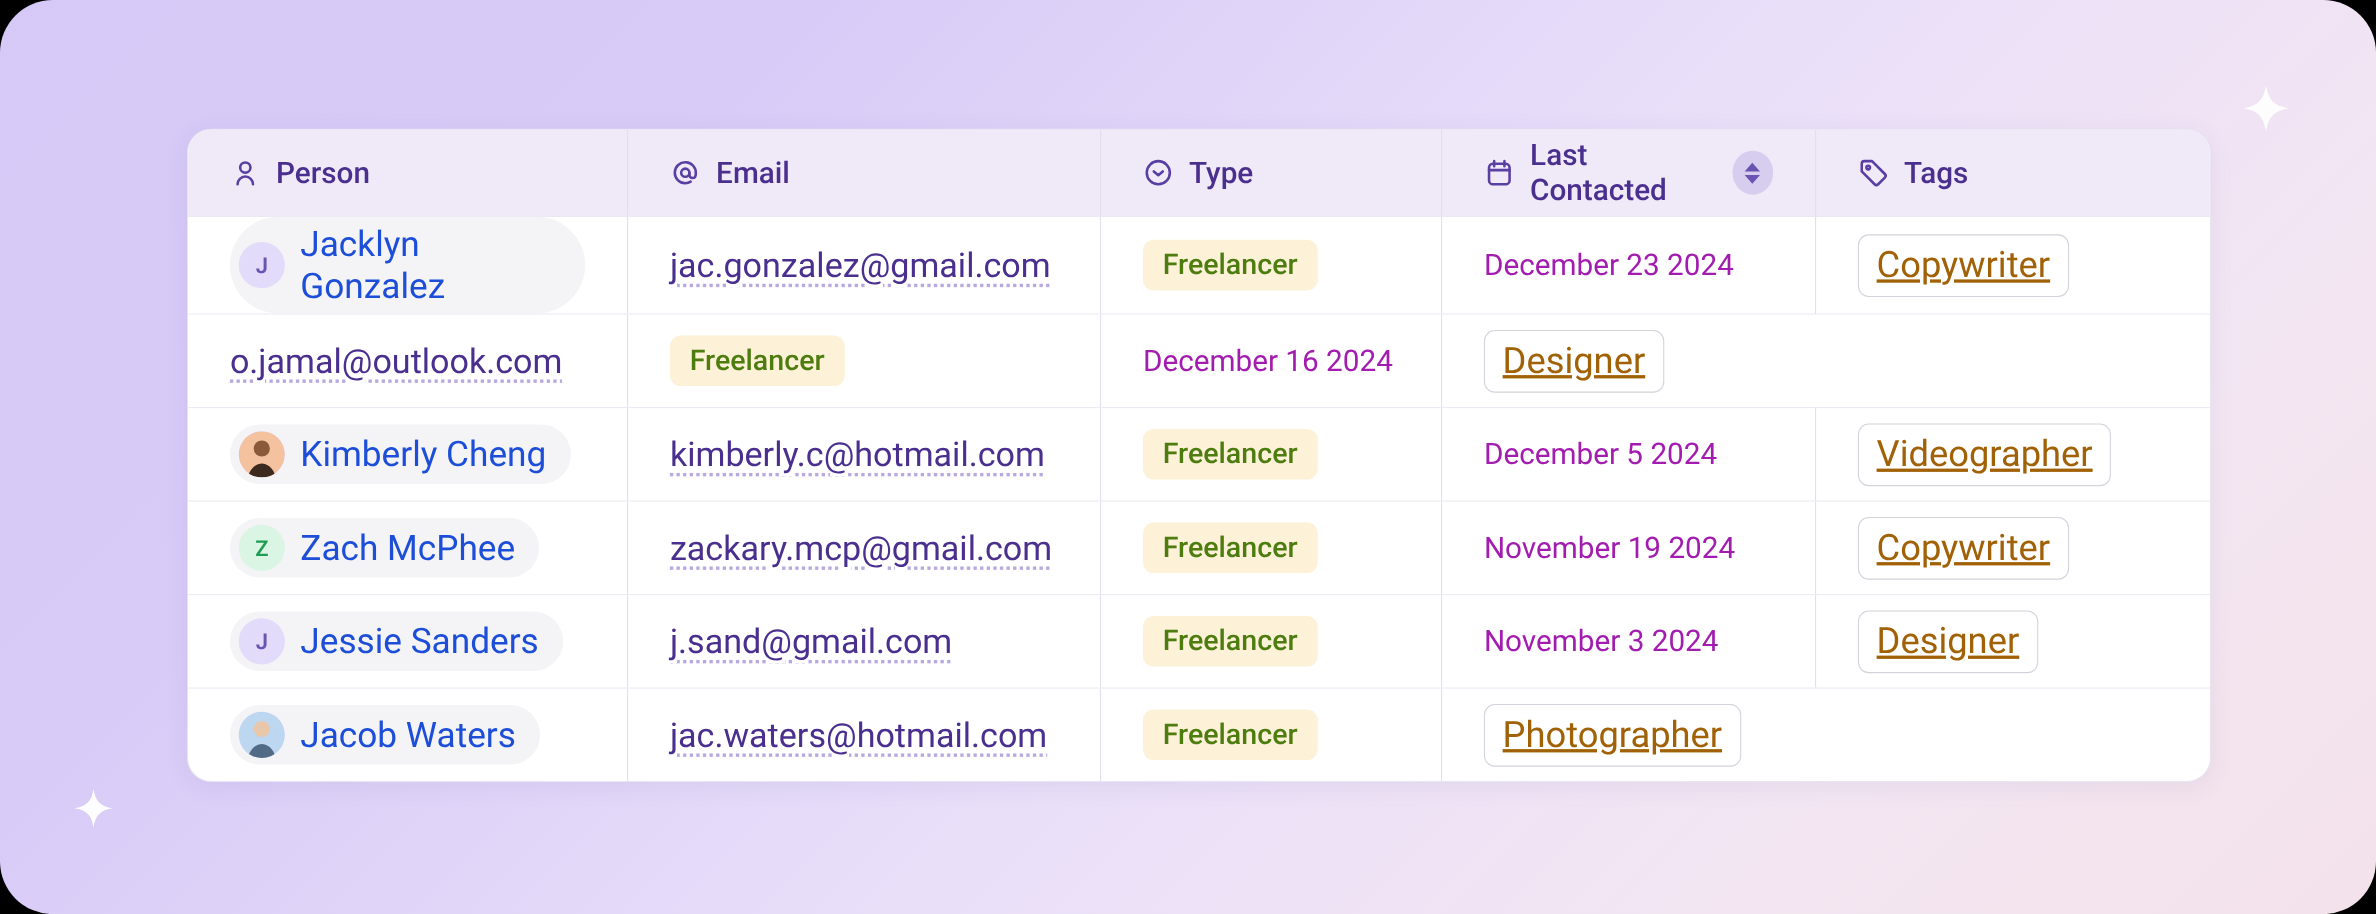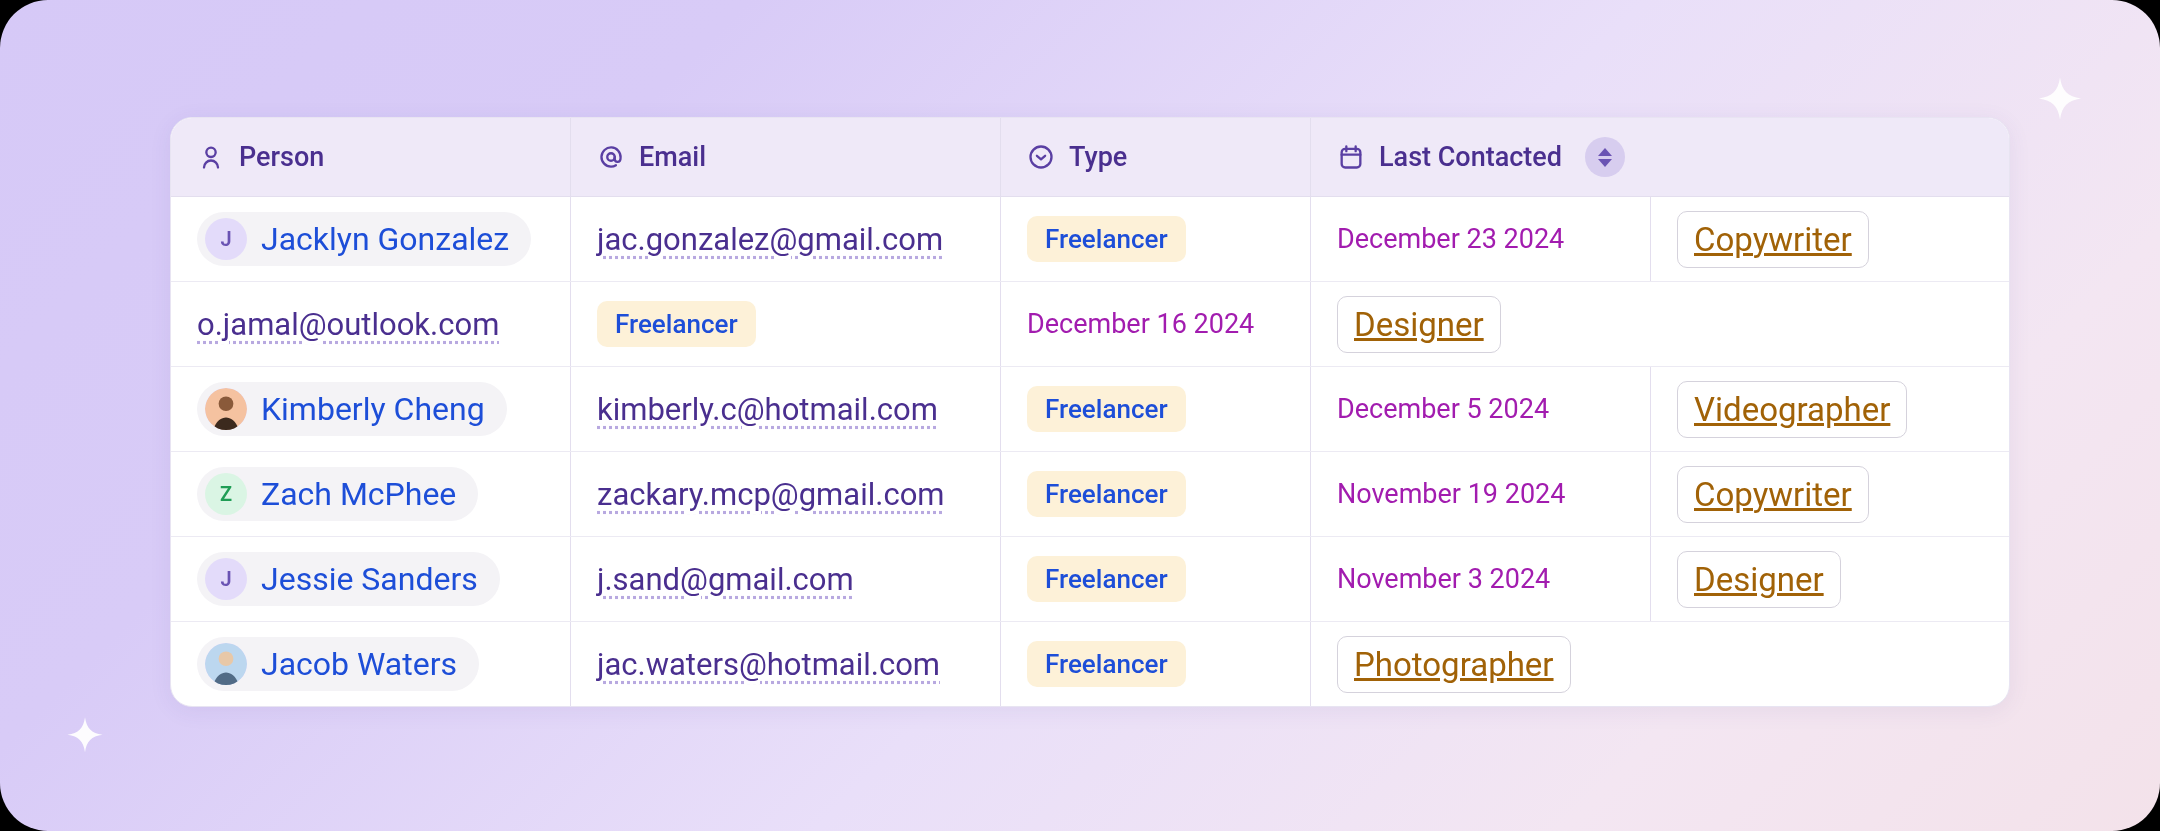--- a/index.html
+++ b/index.html
@@ -48,21 +48,21 @@
   .row.header {
     background: #efe9f8;
     min-height: 78px;
   }
   .row:not(.header) + .row:not(.header) { border-top: 1px solid #eceaf3; }
   .row:not(.header) .cell + .cell {  }
   .cell {
     height: 100%;
     display: flex;
     align-items: center;
-    padding: 0 26px;
+    padding: 0 38px;
     border-right: 1px solid #e3deee;
     gap: 14px;
   }
   .row .cell:last-child { border-right: none; }
   .row.header .cell {
     color: #4a2f8f;
     font-size: 27px;
     font-weight: 500;
     position: relative;
   }
@@ -108,21 +108,21 @@
   .email {
     font-size: 31px;
     color: #4a2f8f;
     text-decoration: underline dotted #b8a9e0;
     text-underline-offset: 6px;
   }
 
   
   .type-badge {
     background: #fdf1d8;
-    color: #1d4ed8;
+    color: #4d7c0f;
     font-size: 26px;
     font-weight: 500;
     padding: 8px 18px;
     border-radius: 10px;
   }
 
   
   .date { font-size: 27px; color: #a21caf; }
 
   
@@ -185,20 +185,29 @@
       <div class="cell">
         <span class="icon">
           <svg viewBox="0 0 24 24" fill="none" stroke="currentColor" stroke-width="2" stroke-linecap="round" stroke-linejoin="round">
               <rect x="4" y="5" width="16" height="16" rx="3"></rect>
               <path d="M4 10h16M8 3v4M16 3v4"></path>
             </svg>
         </span>
         <span>Last Contacted</span>
         <span class="sort-btn"></span>
       </div>
+      <div class="cell">
+        <span class="icon">
+          <svg viewBox="0 0 24 24" fill="none" stroke="currentColor" stroke-width="2" stroke-linecap="round" stroke-linejoin="round">
+              <path d="M11 3H5a2 2 0 0 0-2 2v6l10 10a2 2 0 0 0 2.8 0l5.2-5.2a2 2 0 0 0 0-2.8L11 3z"></path>
+              <circle cx="8" cy="8" r="1.4"></circle>
+            </svg>
+        </span>
+        <span>Tags</span>
+      </div>
     </div>
 
     <div id="rows-container">
         <div class="row" style="border-top: 1px solid rgb(227, 222, 238);">
           <div class="cell">
             <div class="person-chip">
               <div class="avatar" style="background:#e3dbfa;color:#6a53b3">J</div>
               <span class="person-name">Jacklyn Gonzalez</span>
             </div>
           </div>

